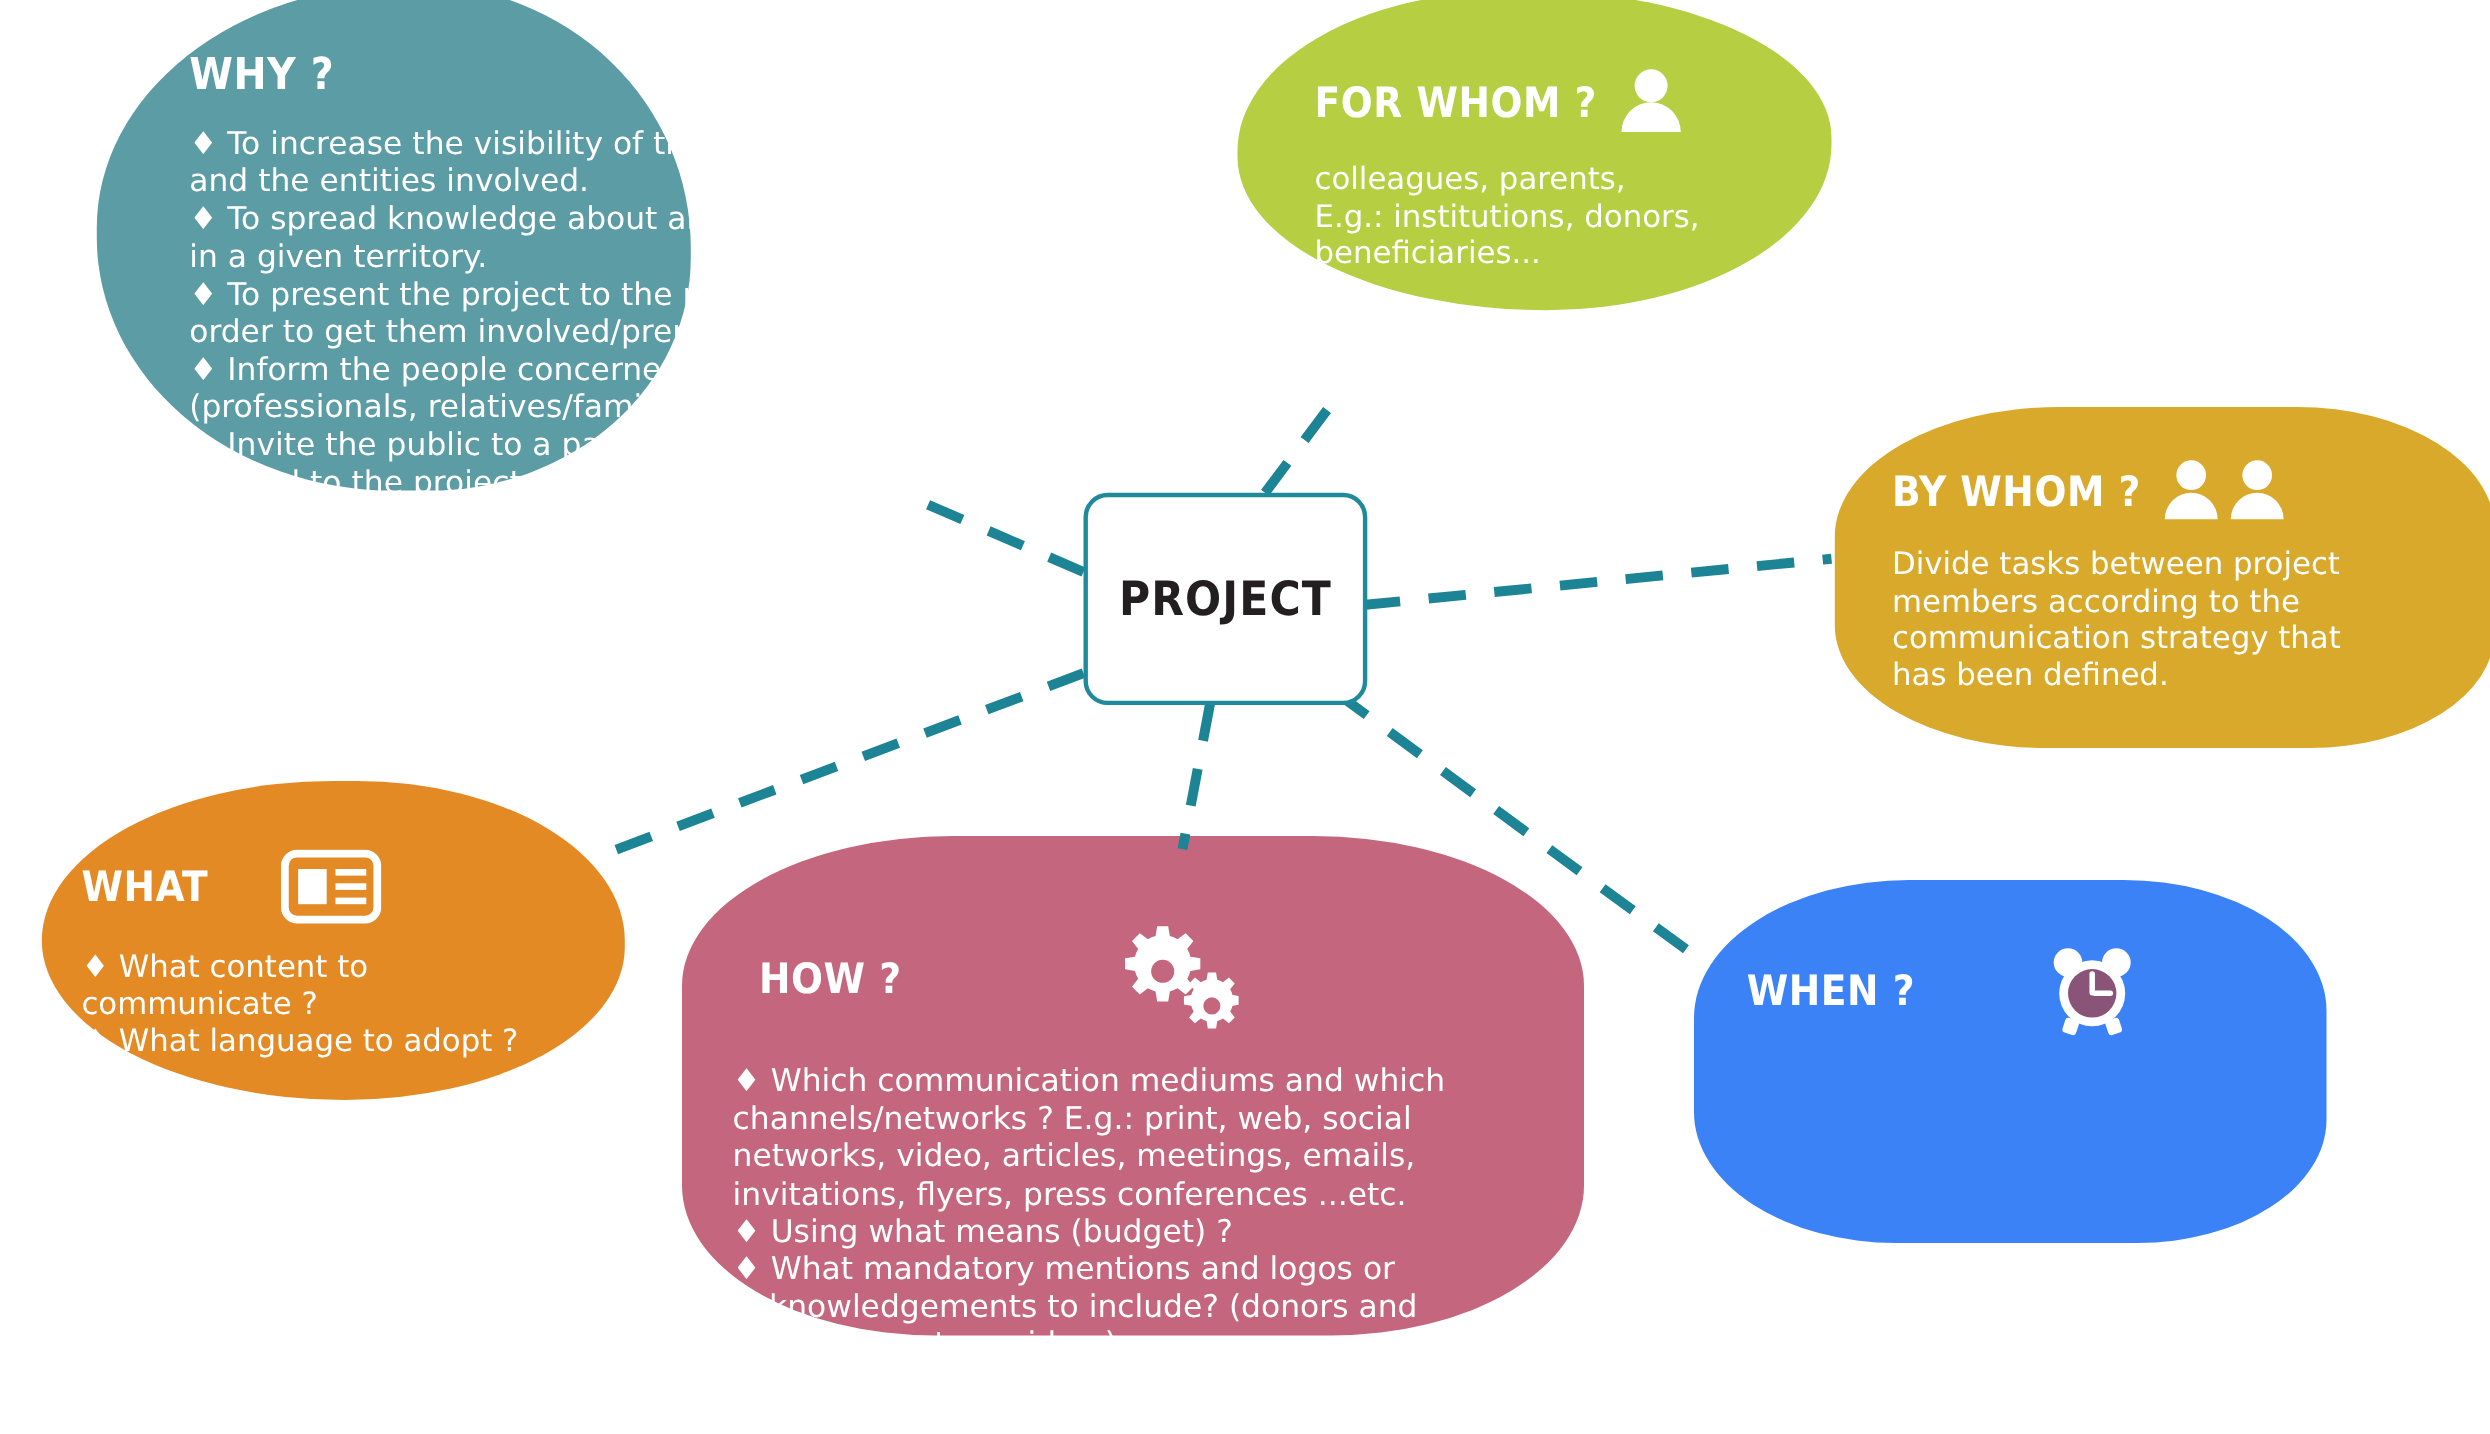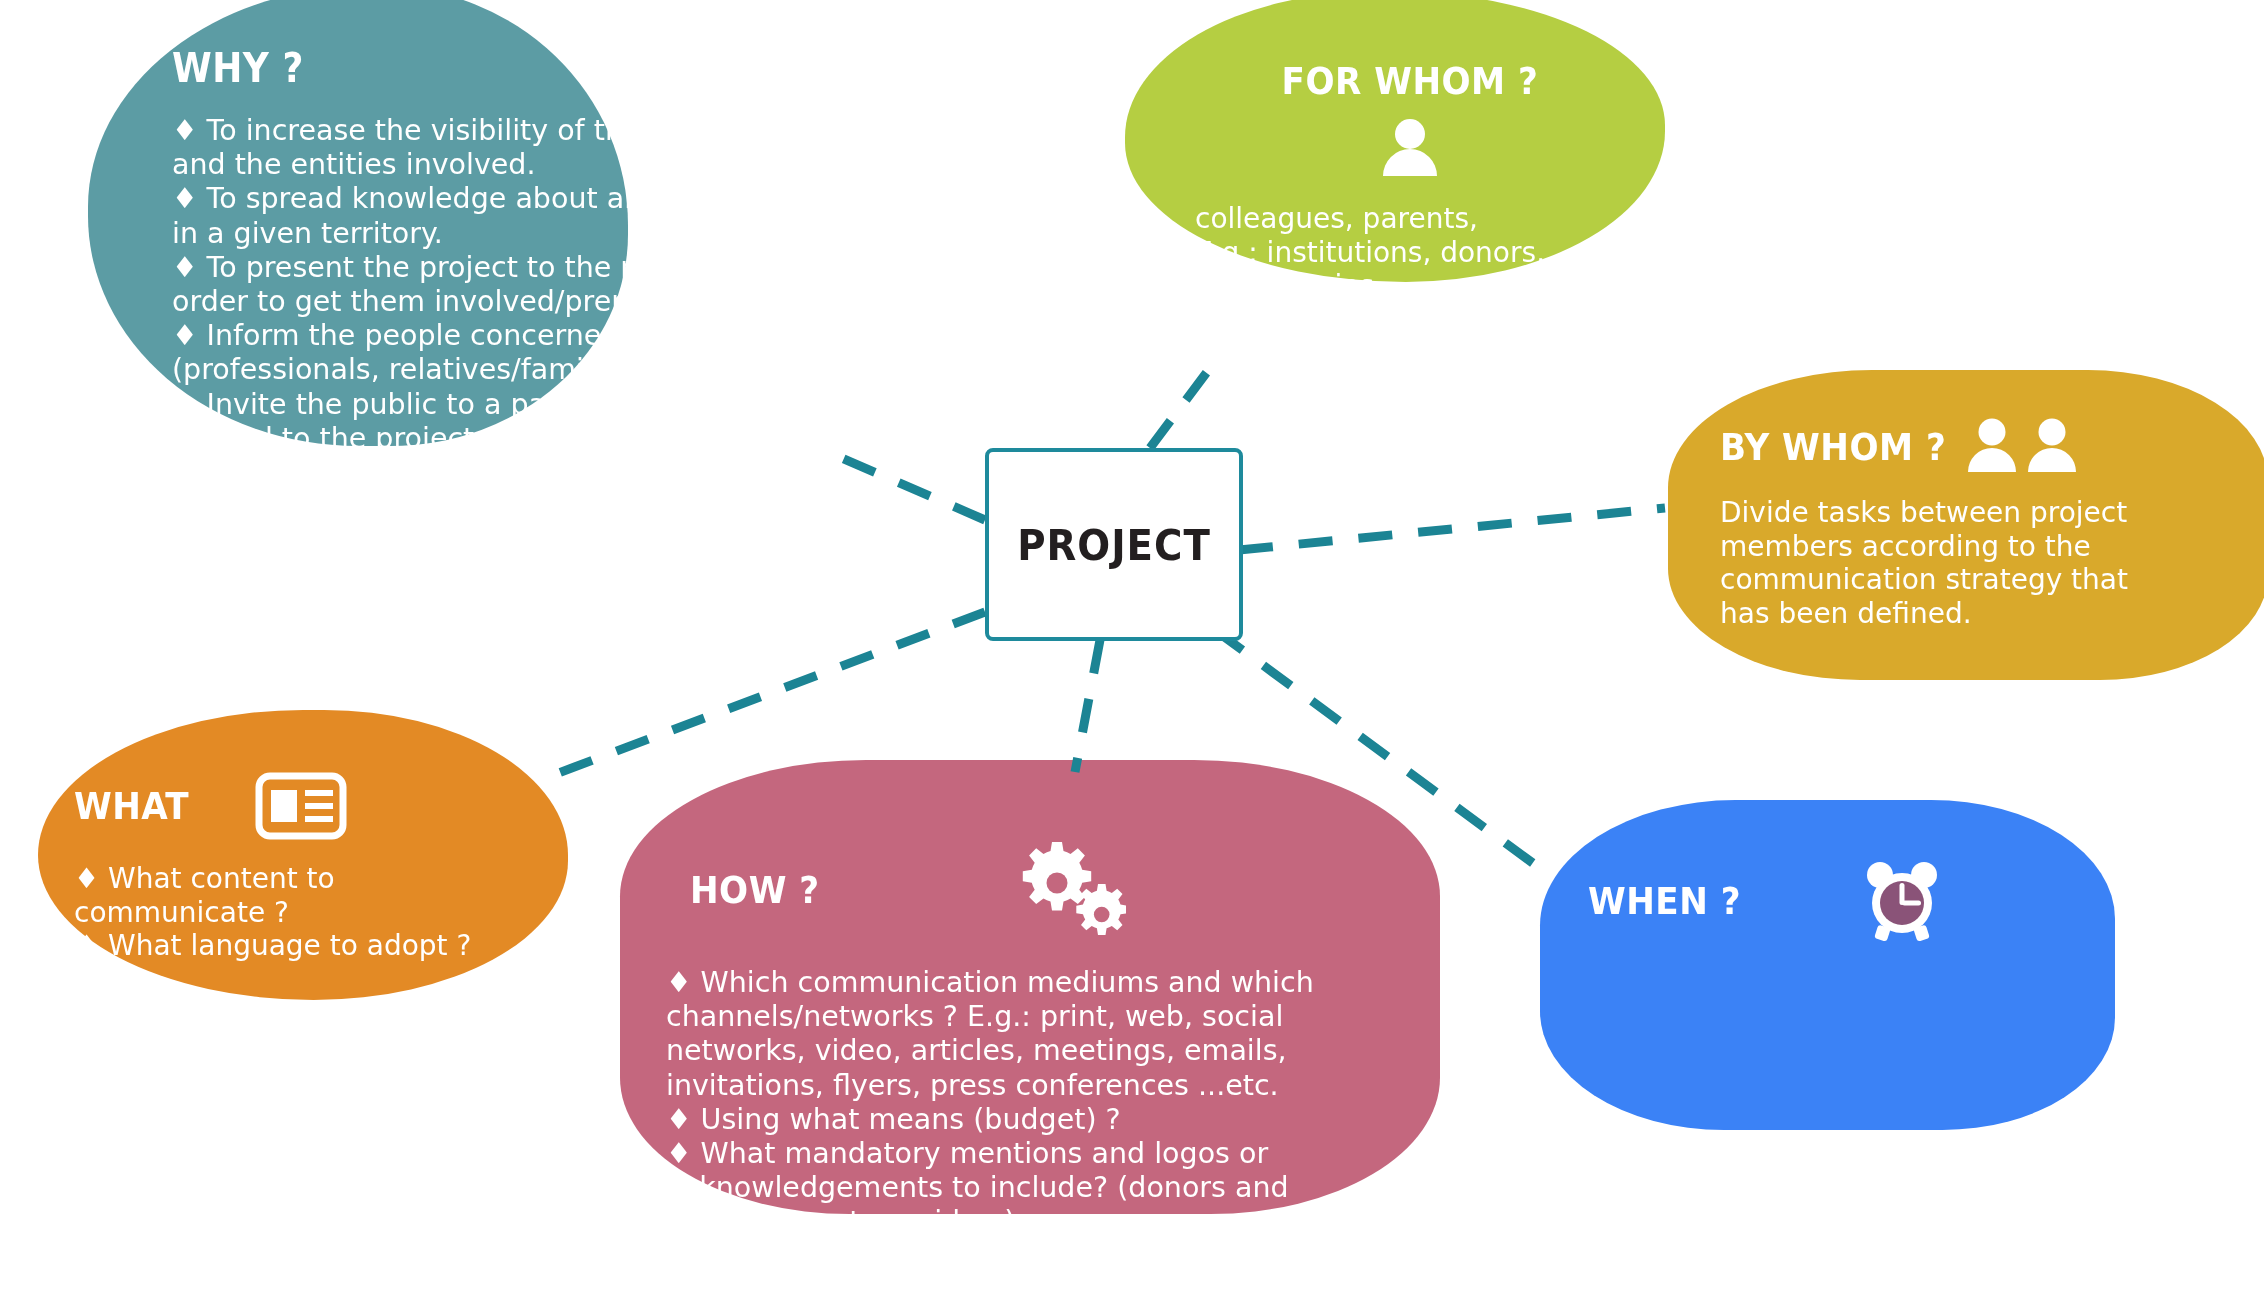--- a/index.html
+++ b/index.html
@@ -32,21 +32,21 @@
     font-family:"DejaVu Sans","Liberation Sans",sans-serif;
   }
 
   
   #forwhom{
     left:1125px;top:-8px;width:540px;height:290px;
     background:#B5CE42;
     border-radius:46% 50% 48% 52% / 50% 46% 52% 48%;
   }
   #forwhom .inner{position:absolute;left:70px;top:70px;width:430px;}
-  #forwhom .head{font-size:38px;margin-bottom:22px;flex-direction:column;}
+  #forwhom .head{font-size:38px;margin-bottom:22px;}
   #forwhom .body{font-size:28px;}
 
   
   #bywhom{
     left:1668px;top:370px;width:600px;height:310px;
     background:#D9A92B;
     border-radius:34% 30% 28% 32% / 38% 36% 34% 36%;
   }
   #bywhom .inner{position:absolute;left:52px;top:48px;width:470px;}
   #bywhom .head{font-size:38px;margin-bottom:20px;}
@@ -82,21 +82,21 @@
   #when .head{font-size:38px;margin-bottom:22px;}
   #when .body{font-size:28px;}
 
   
   .icon{display:inline-block;line-height:0;}
 
   
   #project{
     position:absolute;left:985px;top:448px;width:250px;height:185px;
     background:#fff;border:4px solid #1E8A9C;
-    border-radius:8px;
+    border-radius:22px;
     display:flex;align-items:center;justify-content:center;
     z-index:5;
   }
   #project .label{
     font-family:"DejaVu Sans Condensed","Liberation Sans Narrow","Liberation Sans",sans-serif;
     font-weight:700;font-size:43px;color:#231F20;letter-spacing:1px;
   }
 
   #links{position:absolute;left:0;top:0;width:2264px;height:1304px;z-index:1;}
 </style>

